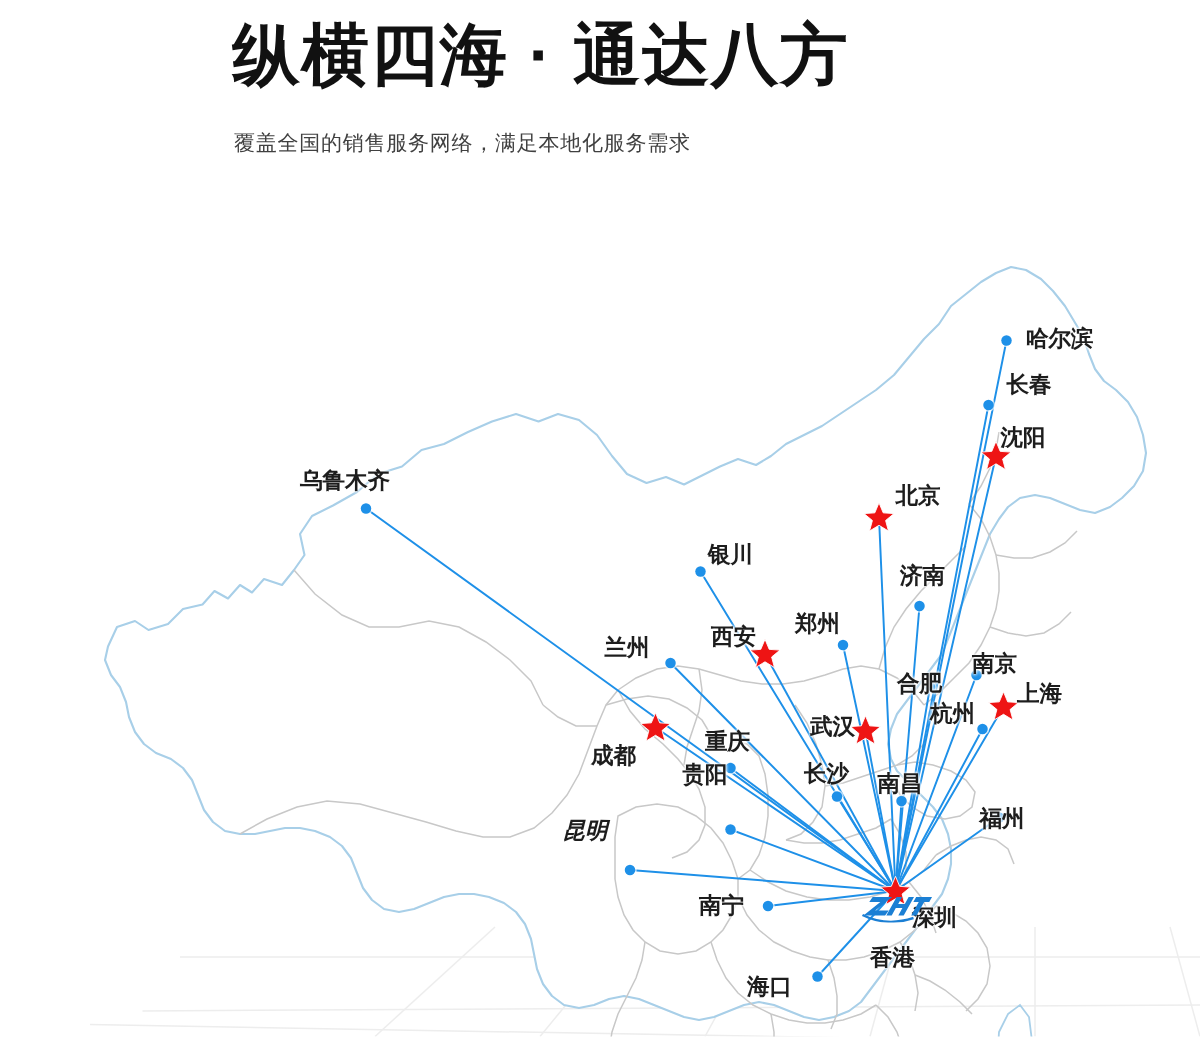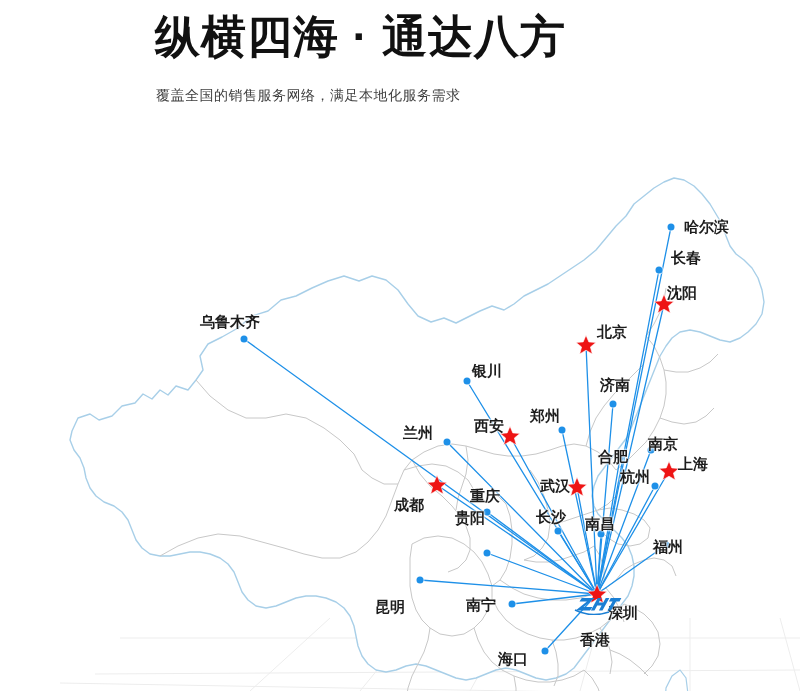--- a/index.html
+++ b/index.html
@@ -263,21 +263,21 @@
         <div class="label" style="left: 620px; top: 359px; font-family: Liberation Serif, serif;">杭州</div>
         <div class="dot" style="left: 558px; top: 413px;"></div>
         <div class="label" style="left: 536px; top: 398px; text-align: center;">长沙</div>
         <div class="dot" style="left: 601px; top: 416px;"></div>
         <div class="label" style="left: 585px; top: 405px;">南昌</div>
         <div class="dot" style="left: 666px; top: 427px;"></div>
         <div class="label" style="left: 653px; top: 428px;">福州</div>
         <div class="dot" style="left: 487px; top: 435px;"></div>
         <div class="label" style="left: 455px; top: 399px;">贵阳</div>
         <div class="dot" style="left: 420px; top: 462px;"></div>
-        <div class="label" style="left: 375px; top: 488px;">昆明</div>
+        <div class="label" style="left: 375px; top: 436px; font-style: italic;">昆明</div>
         <div class="dot" style="left: 512px; top: 486px;"></div>
         <div class="label" style="left: 466px; top: 486px;">南宁</div>
         <div class="dot" style="left: 545px; top: 533px;"></div>
         <div class="label" style="left: 498px; top: 540px;">海口</div>
         <div class="label" style="left: 580px; top: 521px;">香港</div>
         <div class="star" style="left: 597px; top: 476px;">
           <svg width="22" height="22" viewBox="0 0 22 22">
             <polygon fill="#ee1414" stroke="#ffffff" stroke-width="0.6" points="11,1.2 13.8,7.9 21,8.4 15.4,13 17.3,20 11,16.2 4.7,20 6.6,13 1,8.4 8.2,7.9"></polygon>
           </svg>
         </div>

